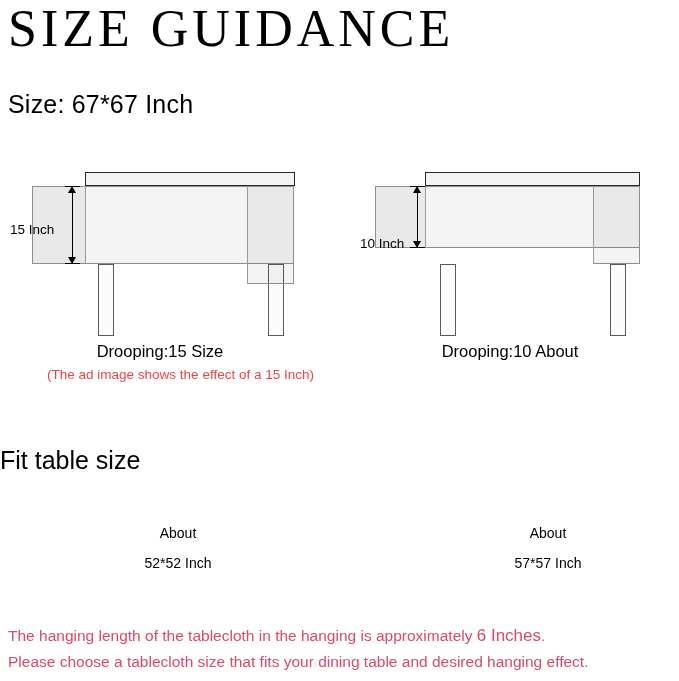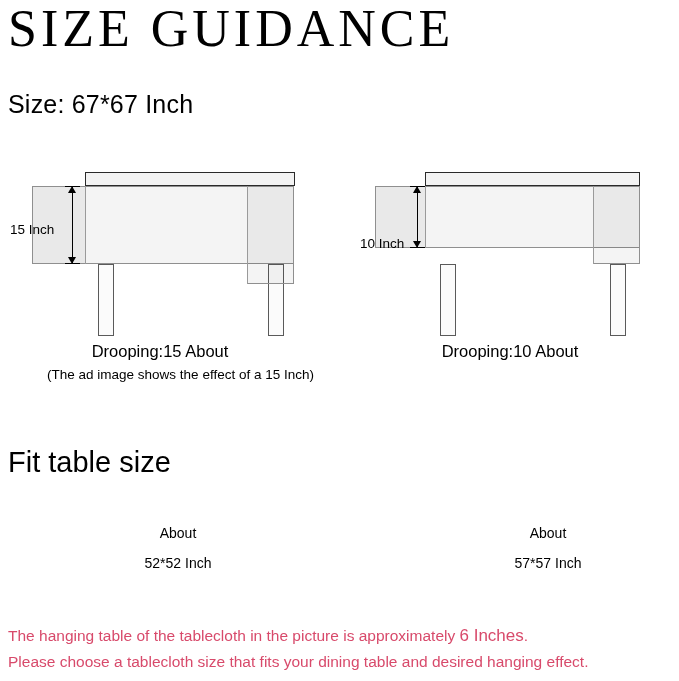--- a/index.html
+++ b/index.html
@@ -139,31 +139,31 @@
     white-space: nowrap;
     text-align: center;
   }
 
   .ad-note {
     position: absolute;
     left: 8px;
     top: 367px;
     width: 345px;
     text-align: center;
-    color: #000000;
+    color: #ef4444;
     font-size: 13.5px;
     white-space: nowrap;
   }
 
   
   .fit-heading {
     position: absolute;
-    left: 8px;
+    left: 0;
     top: 446px;
-    font-size: 29px;
+    font-size: 25px;
   }
 
   .about-col {
     position: absolute;
     top: 518px;
     width: 300px;
     text-align: center;
     font-size: 14px;
     line-height: 30px;
   }
@@ -210,21 +210,21 @@
     <div style="position:absolute; left:237px; top:26px; width:1px; height:98px; background:#9a9a9a;"></div>
 
     <div class="measure" style="left:62px; top:26px; height:78px;">
       <div class="cap top"></div>
       <div class="cap bot"></div>
       <div class="arrow-up"></div>
       <div class="arrow-dn"></div>
     </div>
     <div class="measure-label" style="left:0px; top:62px;">15 Inch</div>
 
-    <div class="drooping" style="left:0px; top:182px; width:300px;">Drooping:15 About</div>
+    <div class="drooping" style="left:0px; top:182px; width:300px;">Drooping:15 Size</div>
   </div>
 
   <div class="panel right">
 
     <div class="table-top r"></div>
 
     <div class="leg" style="left:75px; top:104px; height:72px;"></div>
     <div class="leg" style="left:245px; top:104px; height:72px;"></div>
 
     <div class="cloth cloth-main-r"></div>
@@ -253,17 +253,17 @@
     <div>About</div>
     <div>52*52 Inch</div>
   </div>
 
   <div class="about-col right">
     <div>About</div>
     <div>57*57 Inch</div>
   </div>
 
   <div class="footer">
-    <span>The hanging table of the tablecloth in the picture is approximately </span><span class="hl">6 Inches</span><span>.</span>
+    <span>The hanging length of the tablecloth in the hanging is approximately </span><span class="hl">6 Inches</span><span>.</span>
     <span class="footer-line2">Please choose a tablecloth size that fits your dining table and desired hanging effect.</span>
   </div>
 
 </div>
 
 </body></html>

